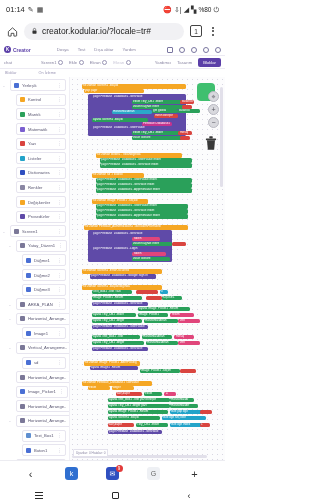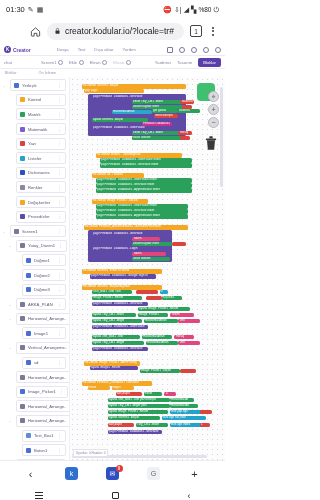--- a/index.html
+++ b/index.html
@@ -8,21 +8,21 @@
 
   
   .statusbar { height:18px; background:#fff; display:flex; align-items:center;
     justify-content:space-between; padding:0 6px; font-size:7px; color:#222; }
   .sb-left { display:flex; align-items:center; gap:3px; }
   .sb-right { display:flex; align-items:center; gap:2px; font-size:6.5px; }
   .sb-ic { font-size:7px; color:#333; line-height:1; }
 
   
   .urlbar { height:26px; background:#fff; display:flex; align-items:center;
-    gap:6px; padding:0 7px;margin-left:23px; }
+    gap:6px; padding:0 7px; }
   .home-ic { width:11px; height:11px; flex:0 0 auto; }
   .urlpill { flex:1 1 auto; height:17px; background:#f1f1f4; border-radius:9px;
     display:flex; align-items:center; gap:4px; padding:0 7px; overflow:hidden; }
   .lock-ic { width:7px; height:8px; flex:0 0 auto; }
   .urltext { font-size:8.5px; color:#1a1a1a; white-space:nowrap; overflow:hidden; }
   .tabcount { width:12px; height:12px; border:1.2px solid #444; border-radius:2px;
     font-size:6.5px; display:flex; align-items:center; justify-content:center;
     color:#333; flex:0 0 auto; }
   .kebab { width:10px; display:flex; flex-direction:column; align-items:center;
     gap:1.5px; flex:0 0 auto; }
@@ -133,21 +133,21 @@
   .nv { color:#2a2a2a; font-size:9px; }
   .nv.sq { width:7px; height:7px; border:1.2px solid #2a2a2a; border-radius:1px; font-size:0; }
   .nv.bars { display:flex; flex-direction:column; gap:1.5px; }
   .nv.bars i { display:block; width:8px; height:1.2px; background:#2a2a2a; }
 </style>
 </head>
 <body>
 
 <div class="statusbar">
   <div class="sb-left">
-    <span style="font-size:7.5px;color:#222;">01:30</span>
+    <span style="font-size:7.5px;color:#222;">01:14</span>
     <span class="sb-ic">✎</span>
     <span class="sb-ic">▦</span>
   </div>
   <div class="sb-right">
     <span class="sb-ic">⛔</span>
     <span class="sb-ic">⇩|</span>
     <span class="sb-ic">◢</span>
     <span class="sb-ic">▚</span>
     <span>%80</span>
     <span class="sb-ic">⏻</span>

